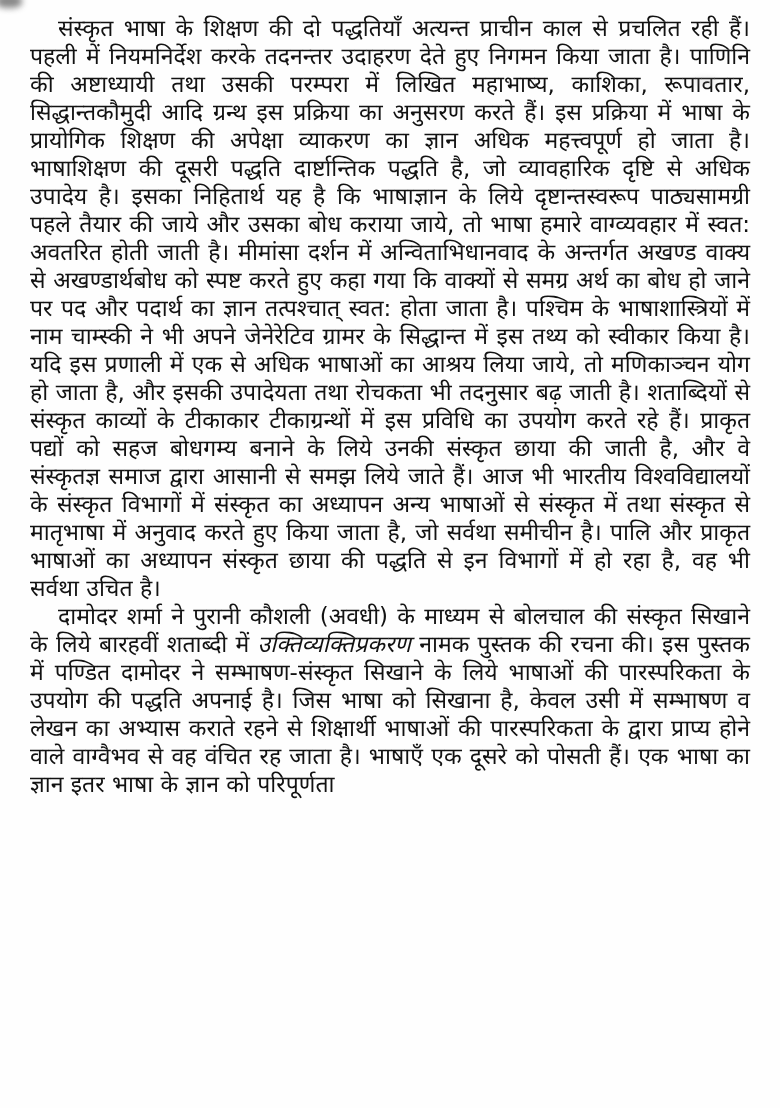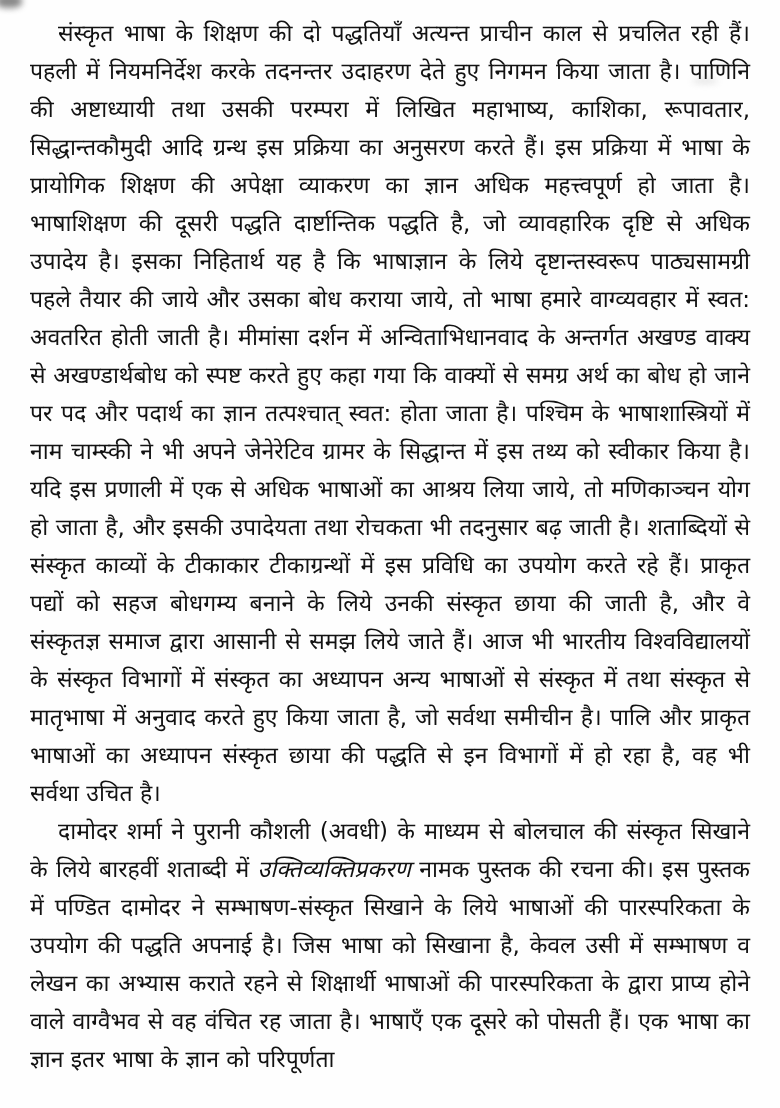--- a/index.html
+++ b/index.html
@@ -52,21 +52,21 @@
     color: #0a0a0a;
   }
   .body-text {
     padding: 14px 30px 0 30px;
   }
   .body-text p {
     margin: 0;
     text-align: justify;
     text-indent: 28px;
     font-size: 23px;
-    line-height: 38px;
+    line-height: 28px;
     font-weight: 500;
     color: #121212;
   }
   .body-text p + p {
     margin-top: 0;
   }
   .book-title-italic {
   }
 </style>
 </head>

